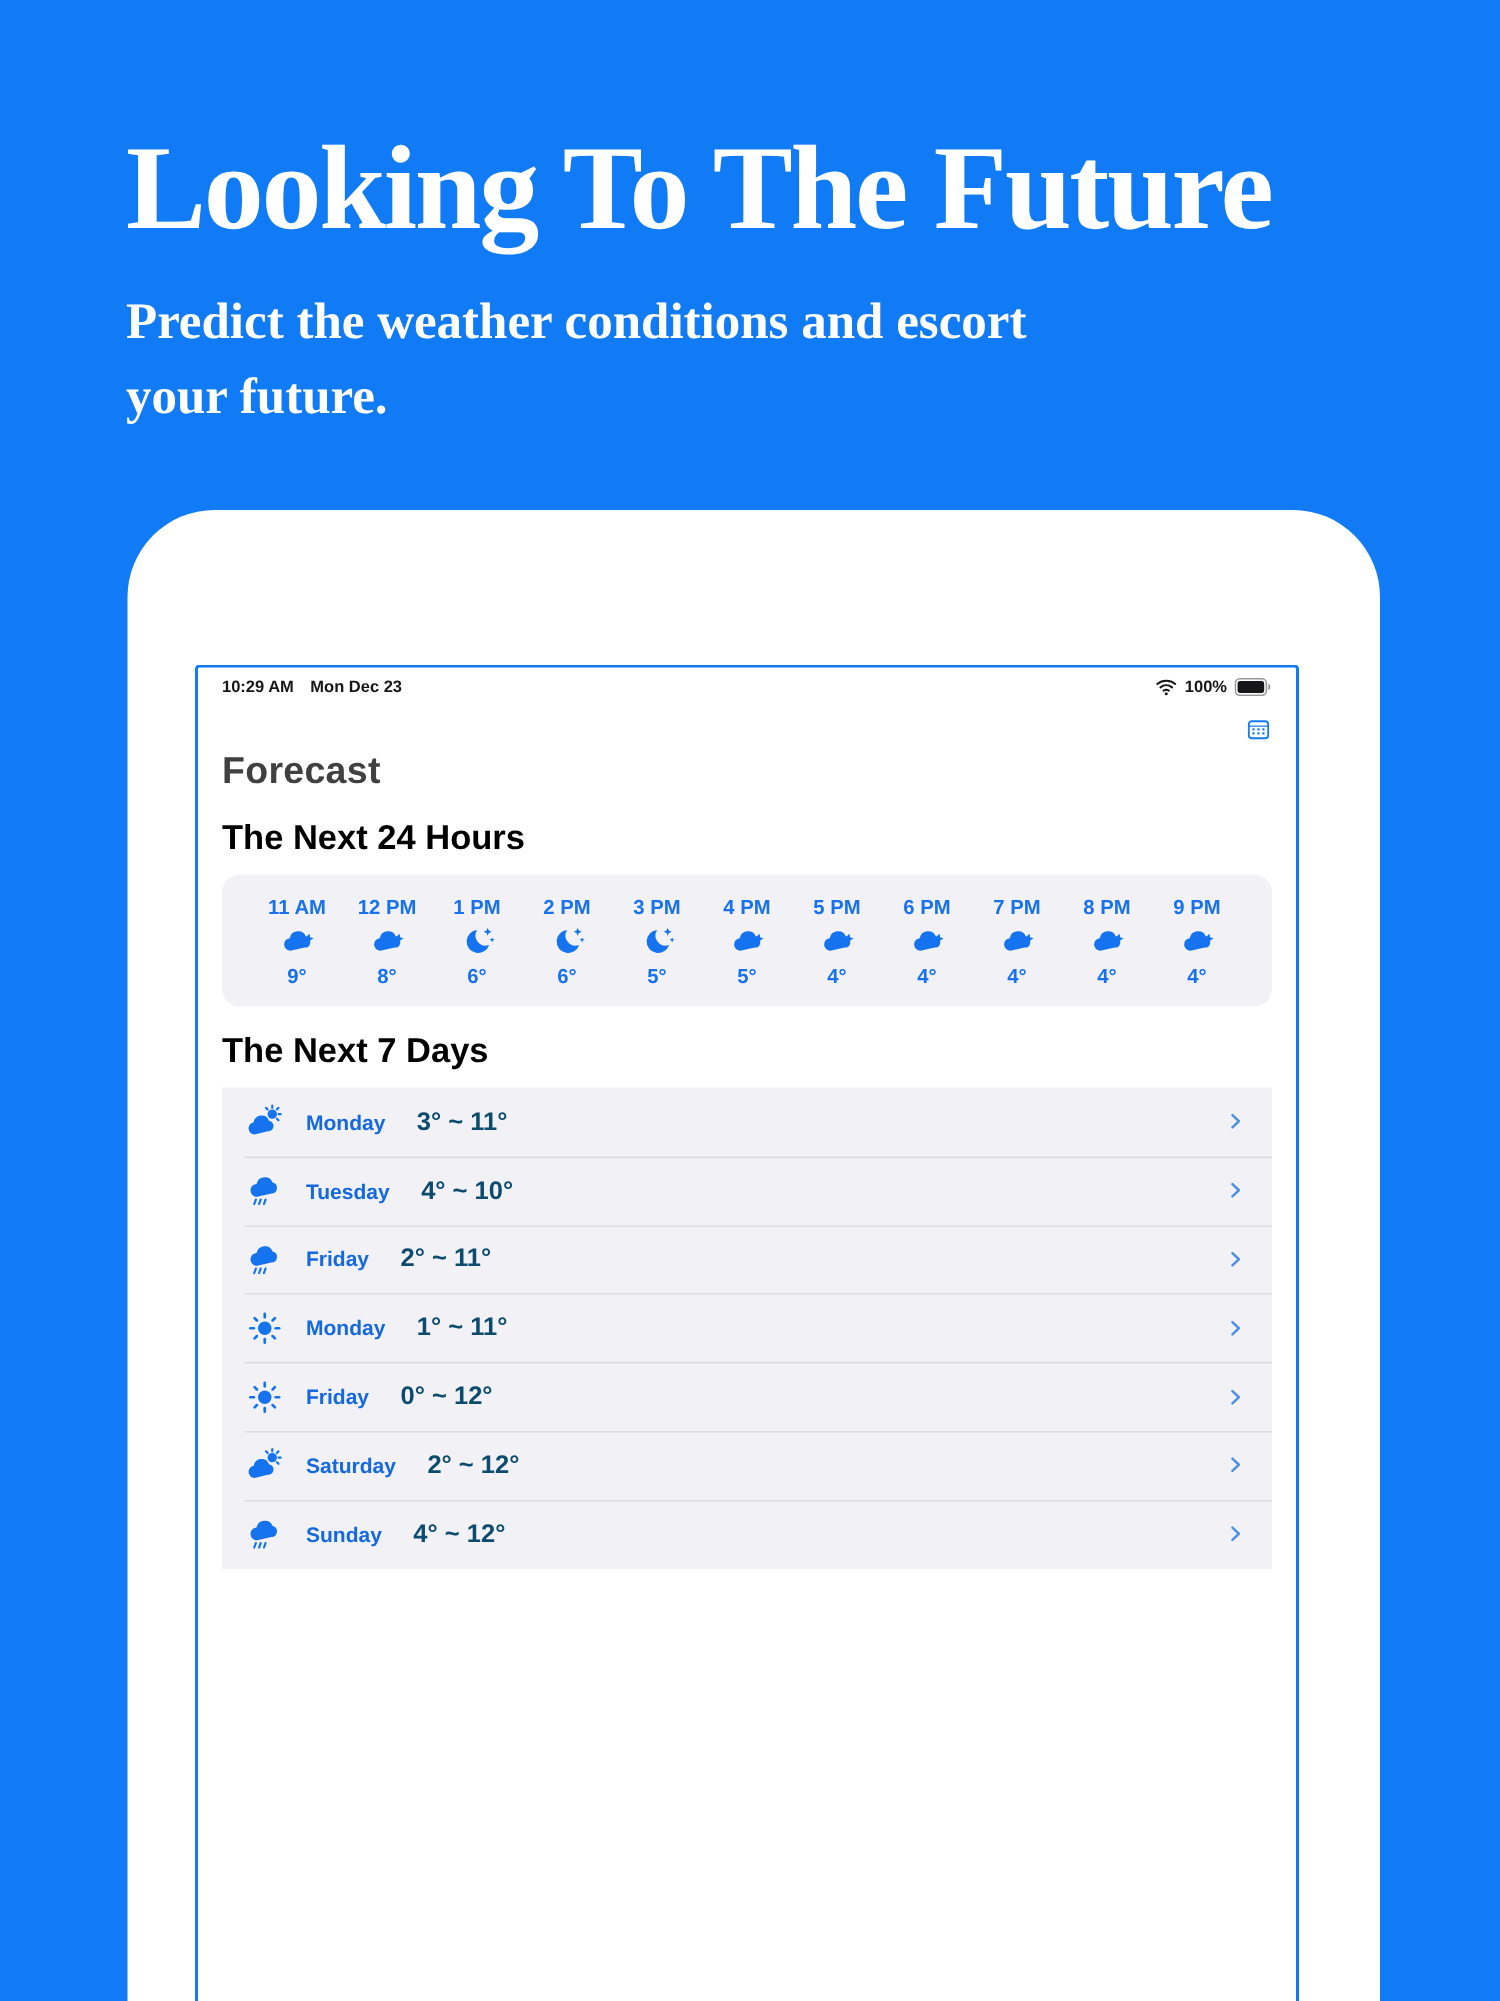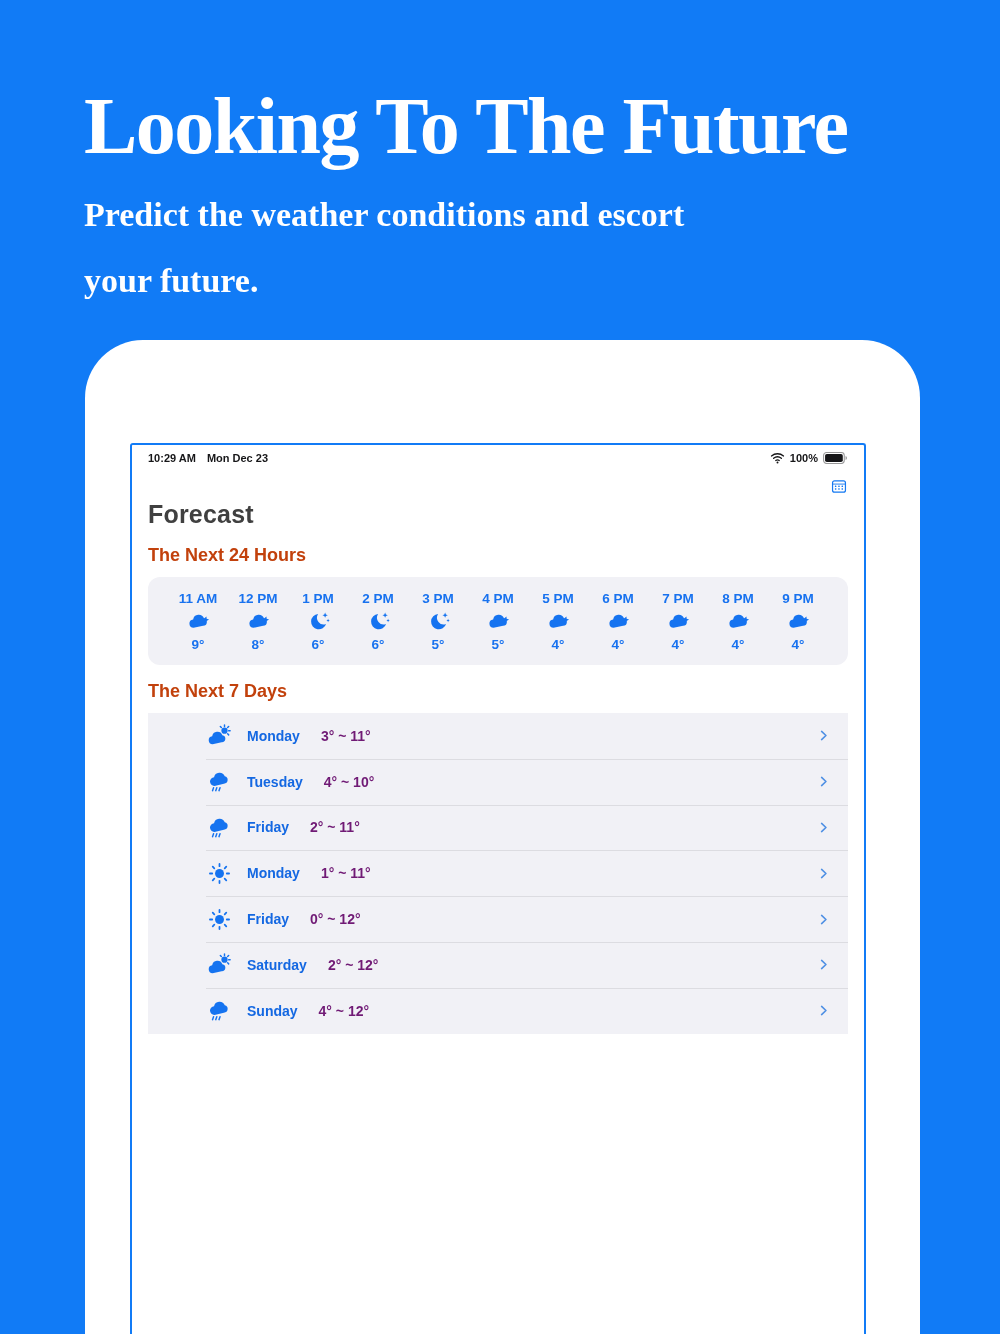--- a/index.html
+++ b/index.html
@@ -20,21 +20,21 @@
     line-height: 1;
     letter-spacing: -1.5px;
   }
   .hero p {
     font-family: "Liberation Serif", serif;
     font-weight: 700;
     font-size: 34px;
     line-height: 1.48;
     margin-top: 24px;
   }
-  .hero p span { display: block; margin-top: 16px; }
+  .hero p span { display: block; }
 
   
   .device {
     position: absolute; left: 85px; top: 340px;
     width: 835px; height: 1001px;
     background: #ffffff;
     border-radius: 58px 58px 0 0;
   }
   .screen {
     position: absolute; left: 45px; top: 103px;
@@ -57,50 +57,50 @@
   .sb-right .wifi svg { width: 15px; height: 12px; display: block; color: #161618; }
   .sb-right .batt svg { width: 25px; height: 12px; display: block; }
 
   
   .toolbar { display: flex; justify-content: flex-end; margin-top: 11px; height: 18px; }
   .cal-btn { background: none; border: none; padding: 0; color: #1579f2; cursor: pointer; }
   .cal-btn svg { width: 18px; height: 17px; display: block; }
 
   
   .app-title { color: #404040; font-size: 25px; font-weight: 700; margin-top: 5px; letter-spacing: 0.2px; }
-  .section-h { color: #c2410c; font-size: 18px; font-weight: 700; margin-top: 16px; }
+  .section-h { color: #000000; font-size: 23px; font-weight: 700; margin-top: 16px; }
 
   
   .hour-strip {
     margin-top: 11px;
     background: #f1f1f6;
     border-radius: 12px;
     display: flex;
     padding: 14px 20px 13px;
   }
   .hour-col { flex: 1; display: flex; flex-direction: column; align-items: center; gap: 4px; }
   .hour-time, .hour-temp { font-size: 13.5px; font-weight: 600; color: #1872ef; white-space: nowrap; }
   .hour-col .w-icon svg { width: 23px; height: 23px; display: block; color: #1573f0; }
 
   
-  .day-list { margin-top: 11px; background: #f1f1f6; border-radius: 0; padding-left: 43px; }
+  .day-list { margin-top: 11px; background: #f1f1f6; border-radius: 0; }
   .day-row {
     display: flex; align-items: center;
     height: 45.8px;
     padding: 0 18px 0 16px;
     position: relative;
     cursor: pointer;
   }
   .day-row + .day-row::before {
     content: ""; position: absolute; left: 15px; right: 0; top: 0;
     height: 1px; background: #dcdce1;
   }
   .day-row .w-icon svg { width: 25px; height: 25px; display: block; color: #1573f0; }
   .day-name  { margin-left: 15px; font-size: 14px;   font-weight: 600; color: #1468e2; }
-  .day-range { margin-left: 21px; font-size: 14px; font-weight: 600; color: #701a75; }
+  .day-range { margin-left: 21px; font-size: 17px; font-weight: 600; color: #0c4a6e; }
   .chev { margin-left: auto; color: #4f90e4; }
   .chev svg { width: 13px; height: 13px; display: block; }
 </style>
 </head>
 <body>
 
 <div class="page">
 
   <header class="hero">
     <h1>Looking To The Future</h1>

